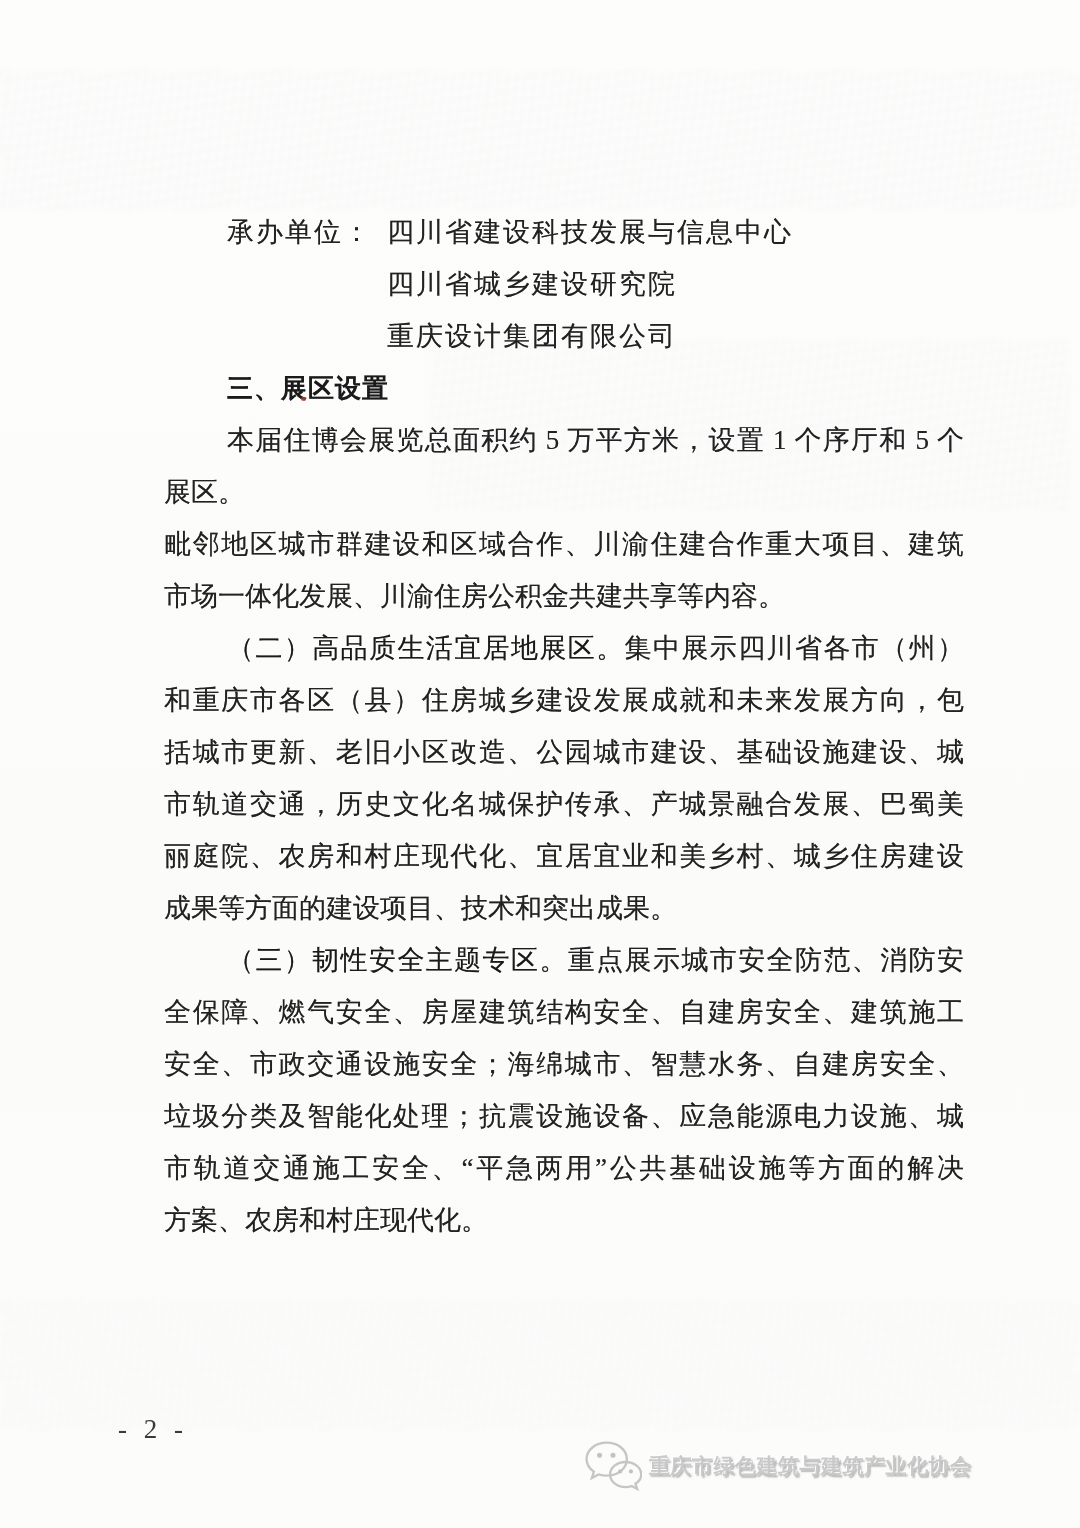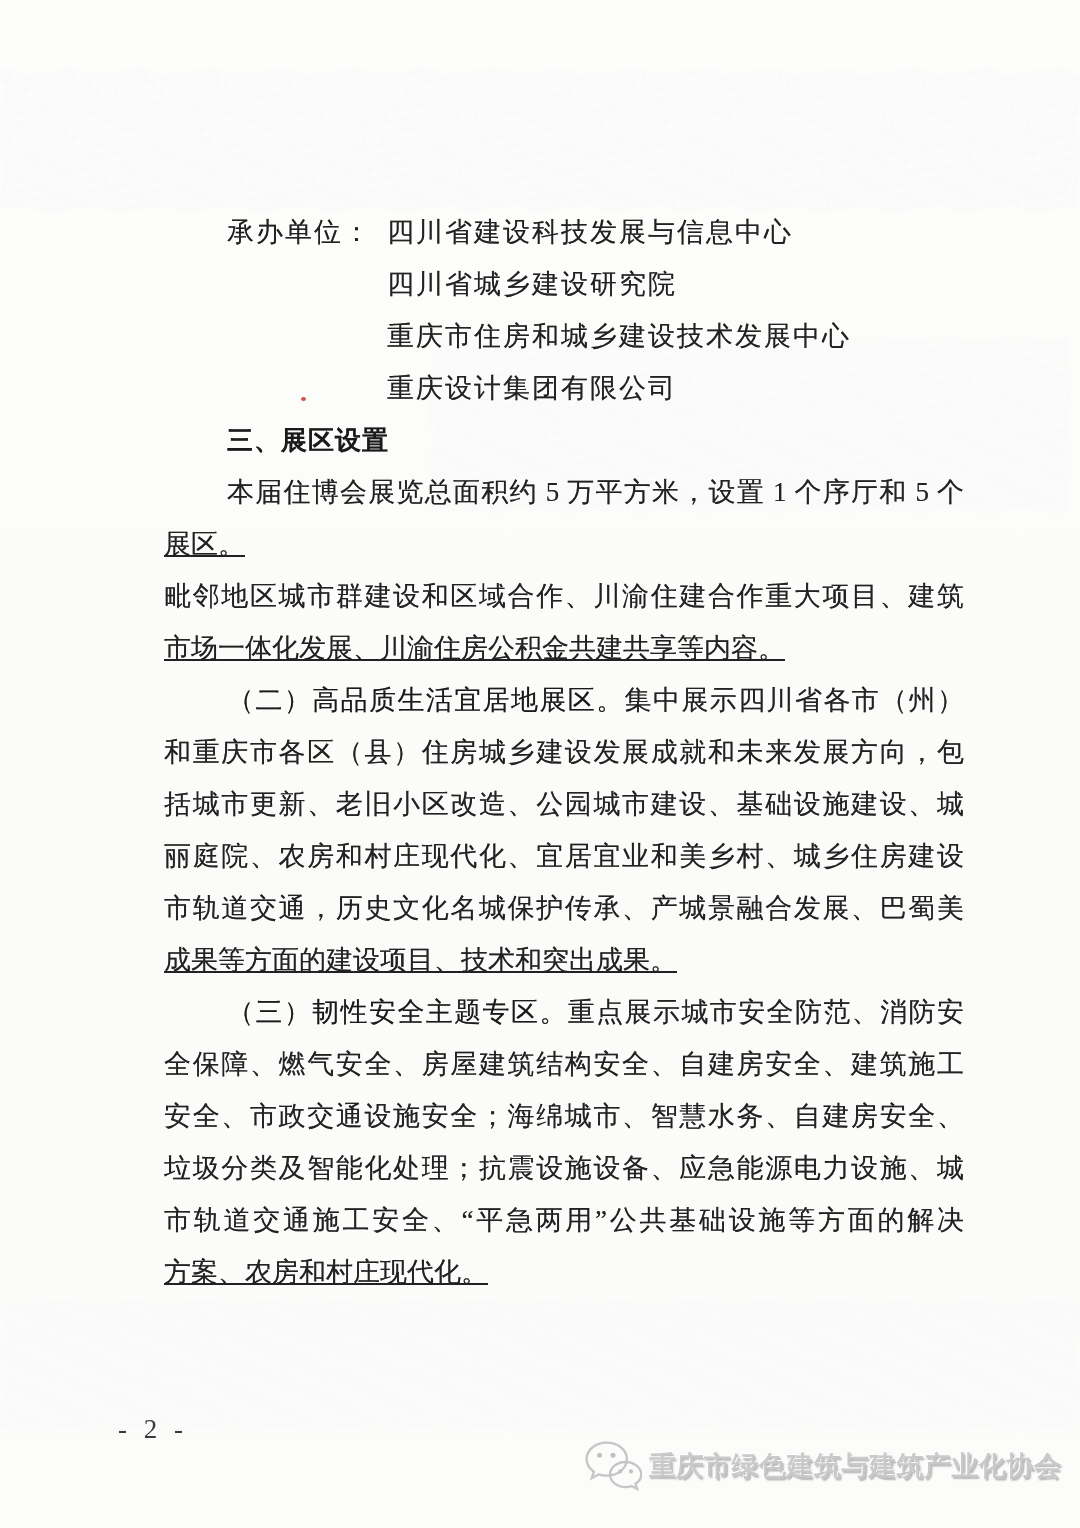--- a/index.html
+++ b/index.html
@@ -43,37 +43,37 @@
     font-family: "Liberation Sans", sans-serif;
     font-weight: bold; font-size: 26px; line-height: 52px;
     color: #1a1a1a; letter-spacing: 1px;
   }
 
   #body-lines { width: 800px; }
   .line {
     height: 52px; overflow: hidden;
     text-align: justify; text-align-last: justify;
   }
-  .line.para-end { text-align: center; text-align-last: left; text-decoration: underline; }
+  .line.para-end { text-align: center; text-align-last: left; }
   .line.indent { text-indent: 63px; }
   .seg.bold { font-weight: normal; color: #1a1a1a; }
 
   .footer-pageno {
     position: absolute; left: 118px; top: 1414px;
     font-size: 27px; letter-spacing: 5px; color: #3a3a3a;
   }
 
   .watermark {
     position: absolute; left: 584px; top: 1440px;
     display: flex; align-items: center; gap: 7px;
     pointer-events: none;
   }
   .watermark-text {
     font-family: "Liberation Sans", sans-serif;
-    font-weight: bold; font-size: 27px; letter-spacing: 0.5px;
+    font-weight: bold; font-size: 21px; letter-spacing: 0.5px;
     color: rgba(196,196,196,0.9);
     text-shadow: -1px -1px 0 rgba(255,255,255,0.95), 1.5px 1.5px 1.5px rgba(130,130,130,0.55);
     white-space: nowrap;
   }
   .wechat-icon svg { display: block; }
 
   .red-speck {
     position: absolute; left: 301px; top: 397px;
     width: 5px; height: 4px; border-radius: 50%;
     background: #c23a32; opacity: .85;
@@ -86,35 +86,34 @@
   <div class="bleed bleed-top"></div>
   <div class="bleed bleed-mid"></div>
   <div class="bleed bleed-bottom"></div>
 
   <div class="content">
     <div class="organizer">
       <span class="org-label">承办单位：</span>
       <div class="org-list" id="org-list">
           <div class="org-line">四川省建设科技发展与信息中心</div>
           <div class="org-line">四川省城乡建设研究院</div>
-          <div class="org-line">重庆市住房和城乡建设技术发展中心</div>
           <div class="org-line">重庆设计集团有限公司</div>
         </div>
     </div>
     <h2 class="heading">三、展区设置</h2>
     <div id="body-lines">
         <div class="line indent"><span class="seg">本届住博会展览总面积约 5 万平方米，设置 1 个序厅和 5 个</span></div>
         <div class="line para-end"><span class="seg">展区。</span></div>
         <div class="line"><span class="seg">毗邻地区城市群建设和区域合作、川渝住建合作重大项目、建筑</span></div>
         <div class="line para-end"><span class="seg">市场一体化发展、川渝住房公积金共建共享等内容。</span></div>
         <div class="line indent"><span class="seg bold">（二）高品质生活宜居地展区。</span><span class="seg">集中展示四川省各市（州）</span></div>
         <div class="line"><span class="seg">和重庆市各区（县）住房城乡建设发展成就和未来发展方向，包</span></div>
         <div class="line"><span class="seg">括城市更新、老旧小区改造、公园城市建设、基础设施建设、城</span></div>
+        <div class="line"><span class="seg">市轨道交通，历史文化名城保护传承、产城景融合发展、巴蜀美</span></div>
         <div class="line"><span class="seg">丽庭院、农房和村庄现代化、宜居宜业和美乡村、城乡住房建设</span></div>
-        <div class="line"><span class="seg">市轨道交通，历史文化名城保护传承、产城景融合发展、巴蜀美</span></div>
         <div class="line para-end"><span class="seg">成果等方面的建设项目、技术和突出成果。</span></div>
         <div class="line indent"><span class="seg bold">（三）韧性安全主题专区。</span><span class="seg">重点展示城市安全防范、消防安</span></div>
         <div class="line"><span class="seg">全保障、燃气安全、房屋建筑结构安全、自建房安全、建筑施工</span></div>
         <div class="line"><span class="seg">安全、市政交通设施安全；海绵城市、智慧水务、自建房安全、</span></div>
         <div class="line"><span class="seg">垃圾分类及智能化处理；抗震设施设备、应急能源电力设施、城</span></div>
         <div class="line"><span class="seg">市轨道交通施工安全、“平急两用”公共基础设施等方面的解决</span></div>
         <div class="line para-end"><span class="seg">方案、农房和村庄现代化。</span></div>
       </div>
   </div>
 

